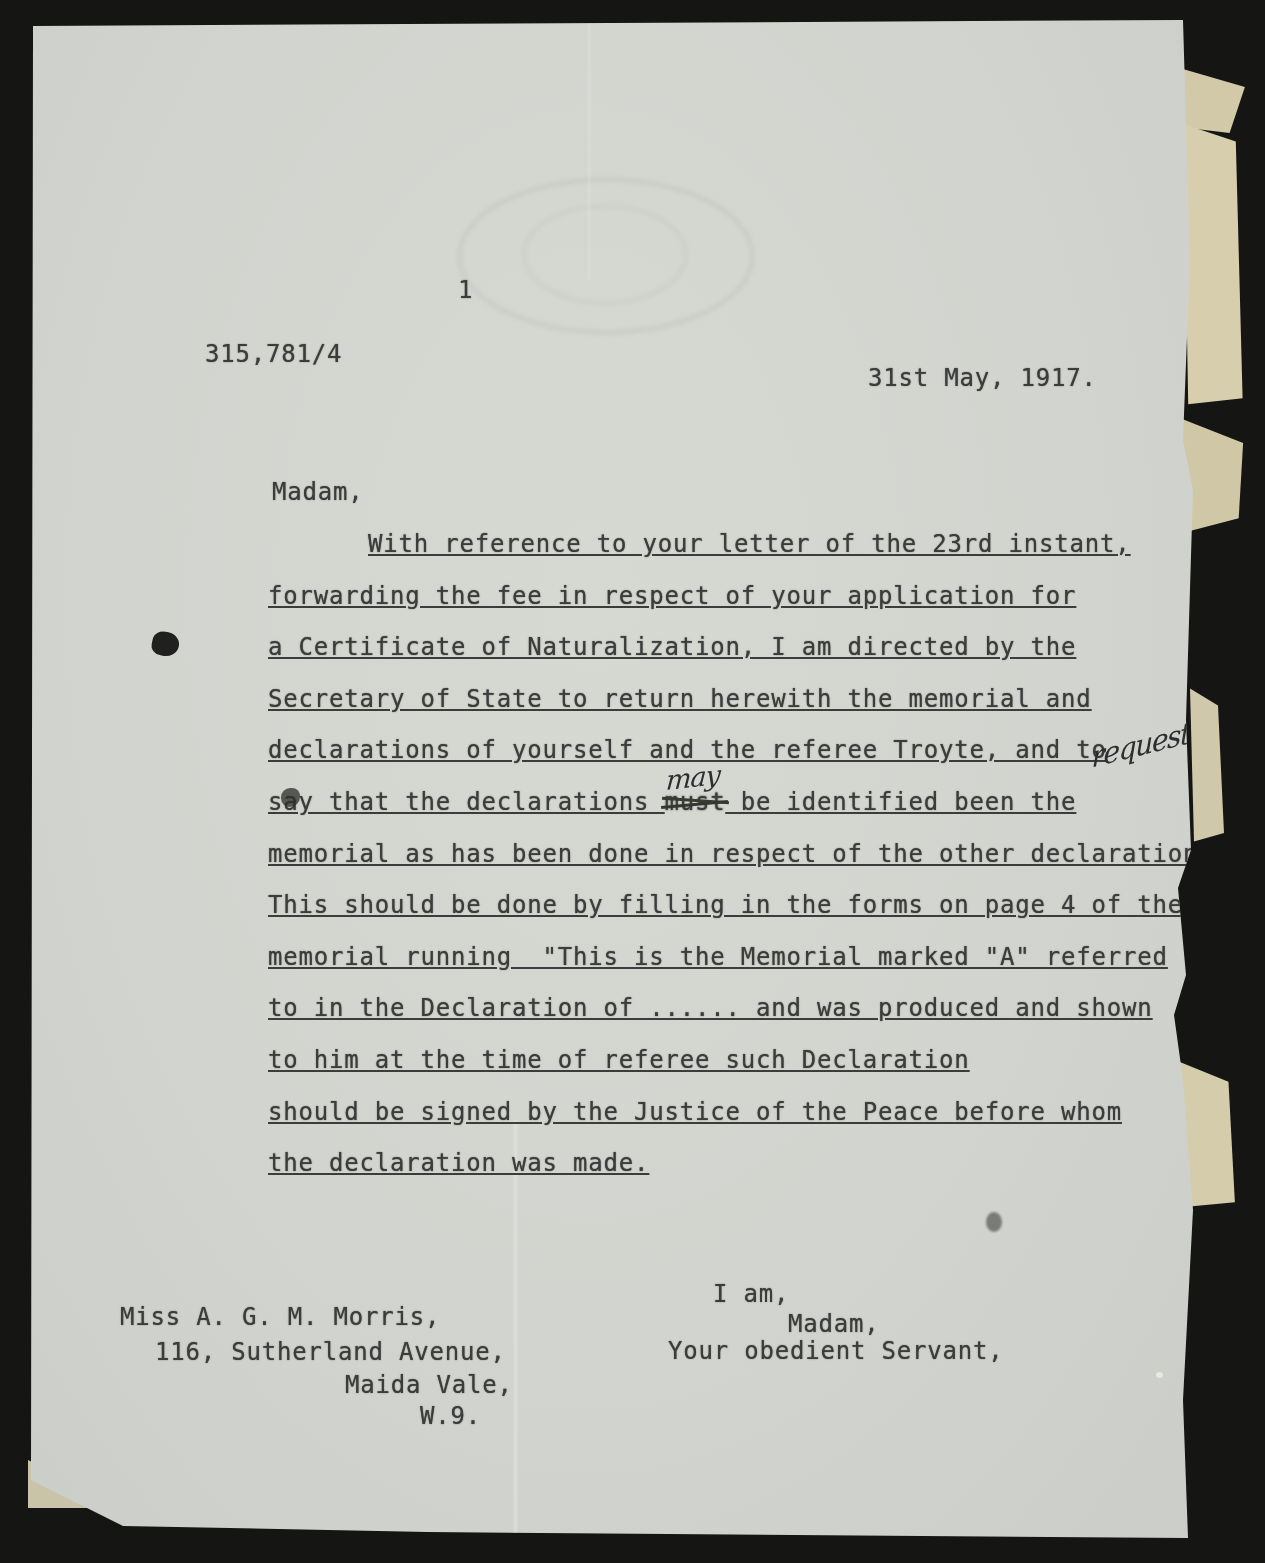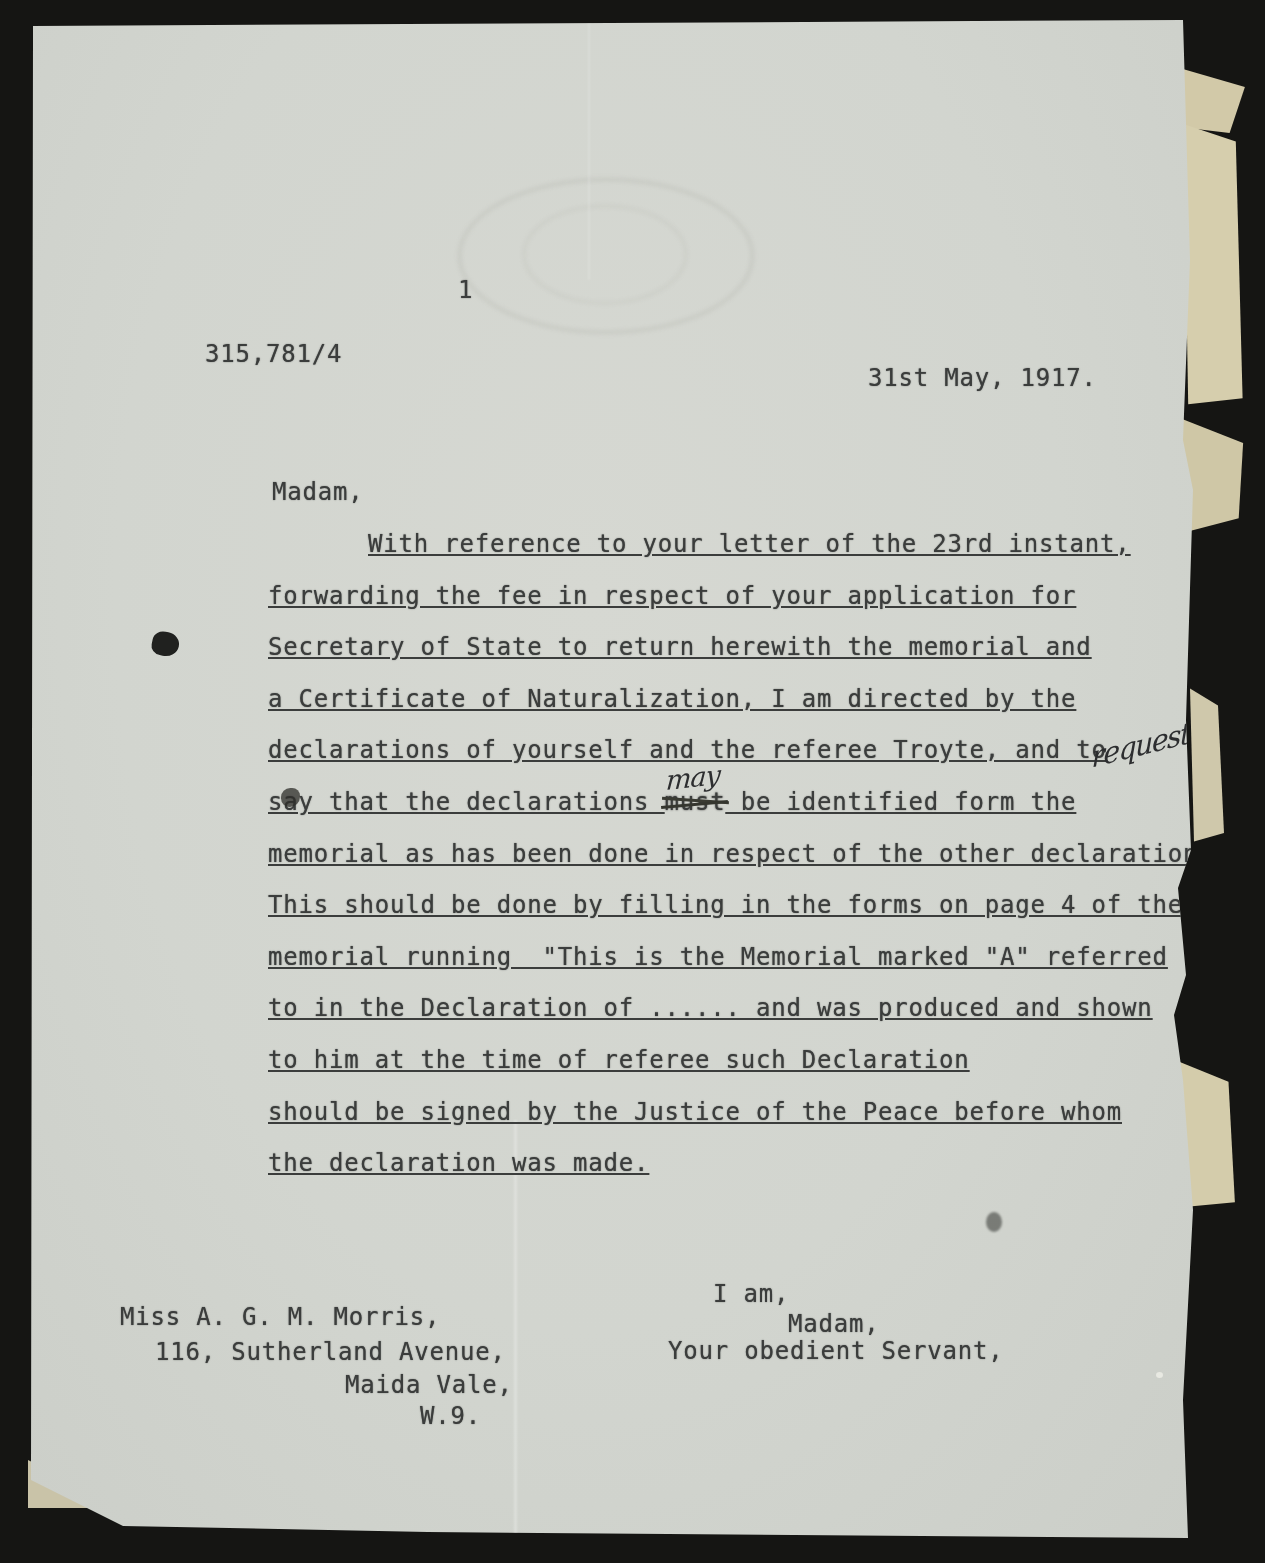--- a/index.html
+++ b/index.html
@@ -105,25 +105,25 @@
     <div class="crease-2"></div>
 
     <div class="tw page-number">1</div>
     <div class="tw ref">315,781/4</div>
     <div class="tw date">31st May, 1917.</div>
     <div class="tw salutation">Madam,</div>
 
     <div class="body">
       <div class="line indent-para">With reference to your letter of the 23rd instant,</div>
       <div class="line">forwarding the fee in respect of your application for</div>
+      <div class="line">a Certificate of Naturalization, I am directed by the</div>
       <div class="line">Secretary of State to return herewith the memorial and</div>
-      <div class="line">a Certificate of Naturalization, I am directed by the</div>
       <div class="line">declarations of yourself and the referee Troyte, and to</div>
 
-      <div class="line"><span>say that the declarations </span><span class="struck">must</span><span> be identified form the</span><span class="hand inserted">may</span></div>
+      <div class="line"><span>say that the declarations </span><span class="struck">must</span><span> be identified been the</span><span class="hand inserted">may</span></div>
 
       <div class="line">memorial as has been done in respect of the other declaration</div>
       <div class="line">This should be done by filling in the forms on page 4 of the</div>
       <div class="line">memorial running  "This is the Memorial marked "A" referred</div>
       <div class="line">to in the Declaration of ...... and was produced and shown</div>
       <div class="line">to him at the time of referee such Declaration</div>
 
 
       <div class="line">should be signed by the Justice of the Peace before whom</div>
       <div class="line">the declaration was made.</div>

